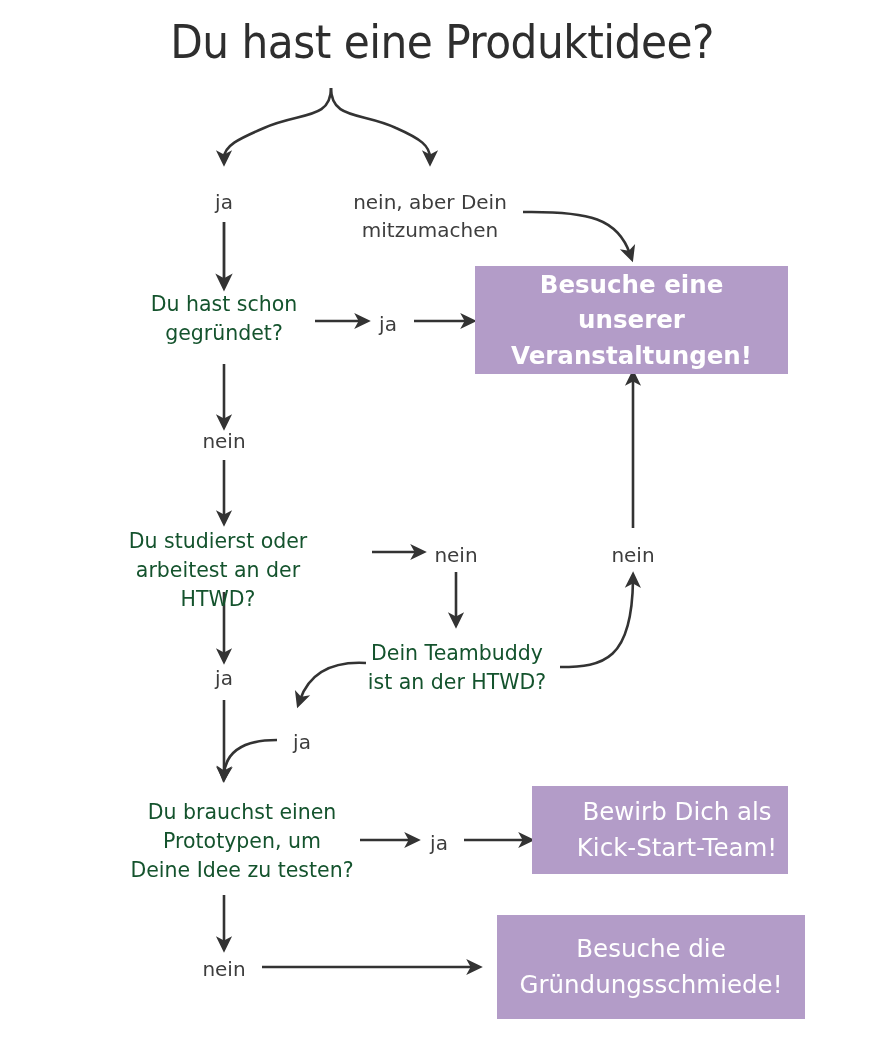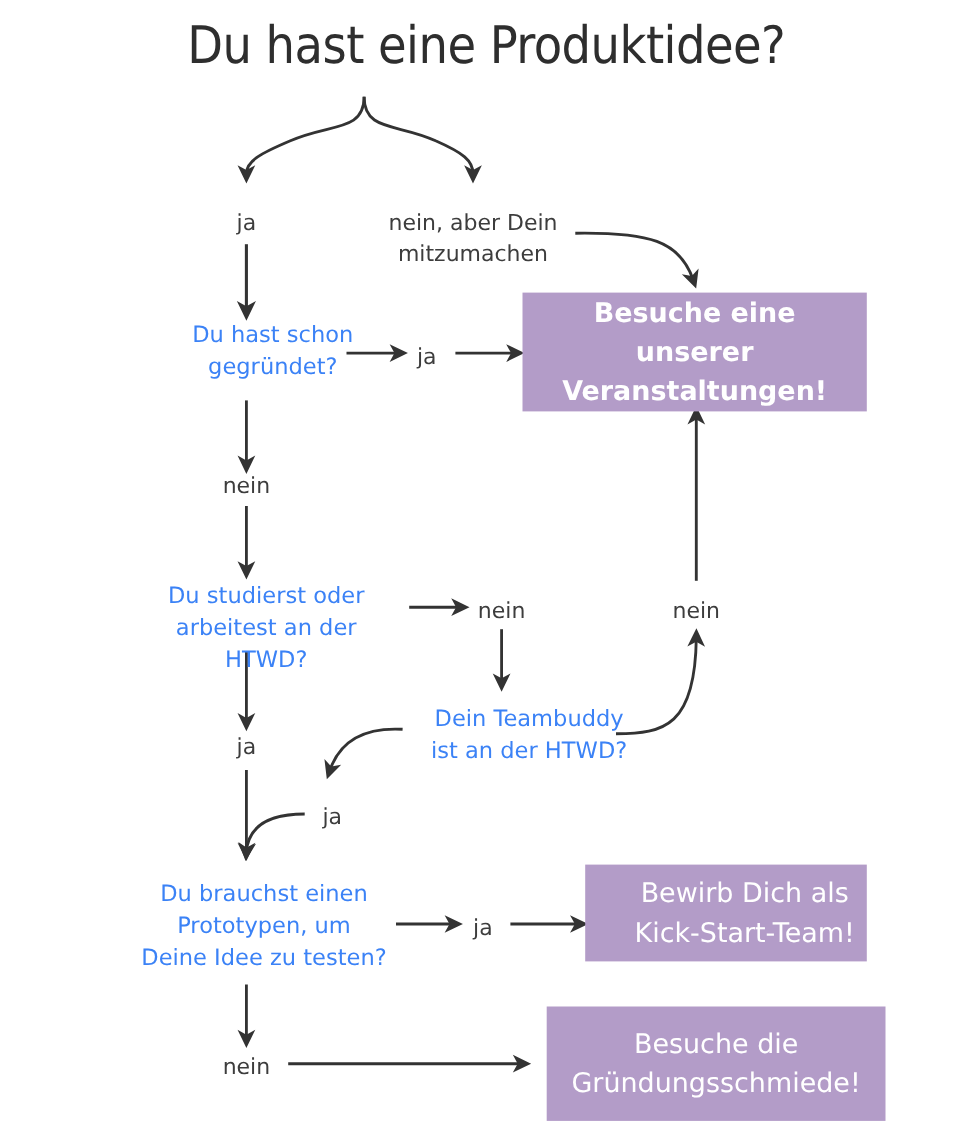--- a/index.html
+++ b/index.html
@@ -41,22 +41,21 @@
     width: 884px;
     text-align: center;
     font-size: 47px;
     font-weight: 400;
     letter-spacing: -0.5px;
     color: #2e2e2e;
     font-stretch: condensed;
   }
   .question {
     font-size: 20.5px;
-    color: #3b82f6;
-    margin-left: 24px;
+    color: #14532d;
   }
   .edge-label {
     font-size: 20px;
     color: #3d3d3d;
   }
   .resultbox {
     position: absolute;
     background: #b39cc8;
     color: #ffffff;
     display: flex;
@@ -149,21 +148,21 @@
 
   <div class="node question" style="left:114px; top:290px; width:220px;">Du hast schon
 gegründet?</div>
 
   <div class="node question" style="left:97px; top:527px; width:242px;">Du studierst oder
 arbeitest an der HTWD?</div>
 
   <div class="node question" style="left:356px; top:639px; width:202px;">Dein Teambuddy
 ist an der HTWD?</div>
 
-  <div class="node question" style="left:94px; top:798px; width:244px;">Du brauchst einen
+  <div class="node question" style="left:120px; top:798px; width:244px;">Du brauchst einen
 Prototypen, um
 Deine Idee zu testen?</div>
 
   <div class="resultbox" style="left:475px; top:266px; width:313px; height:108px;font-weight:bold;">Besuche eine unserer
 Veranstaltungen!</div>
 
   <div class="resultbox" style="left:532px; top:786px; width:256px; height:88px;padding-left:44px;">Bewirb Dich als
 Kick-Start-Team!</div>
 
   <div class="resultbox" style="left:480px; top:915px; width:308px; height:104px;margin-left:17px;">Besuche die

